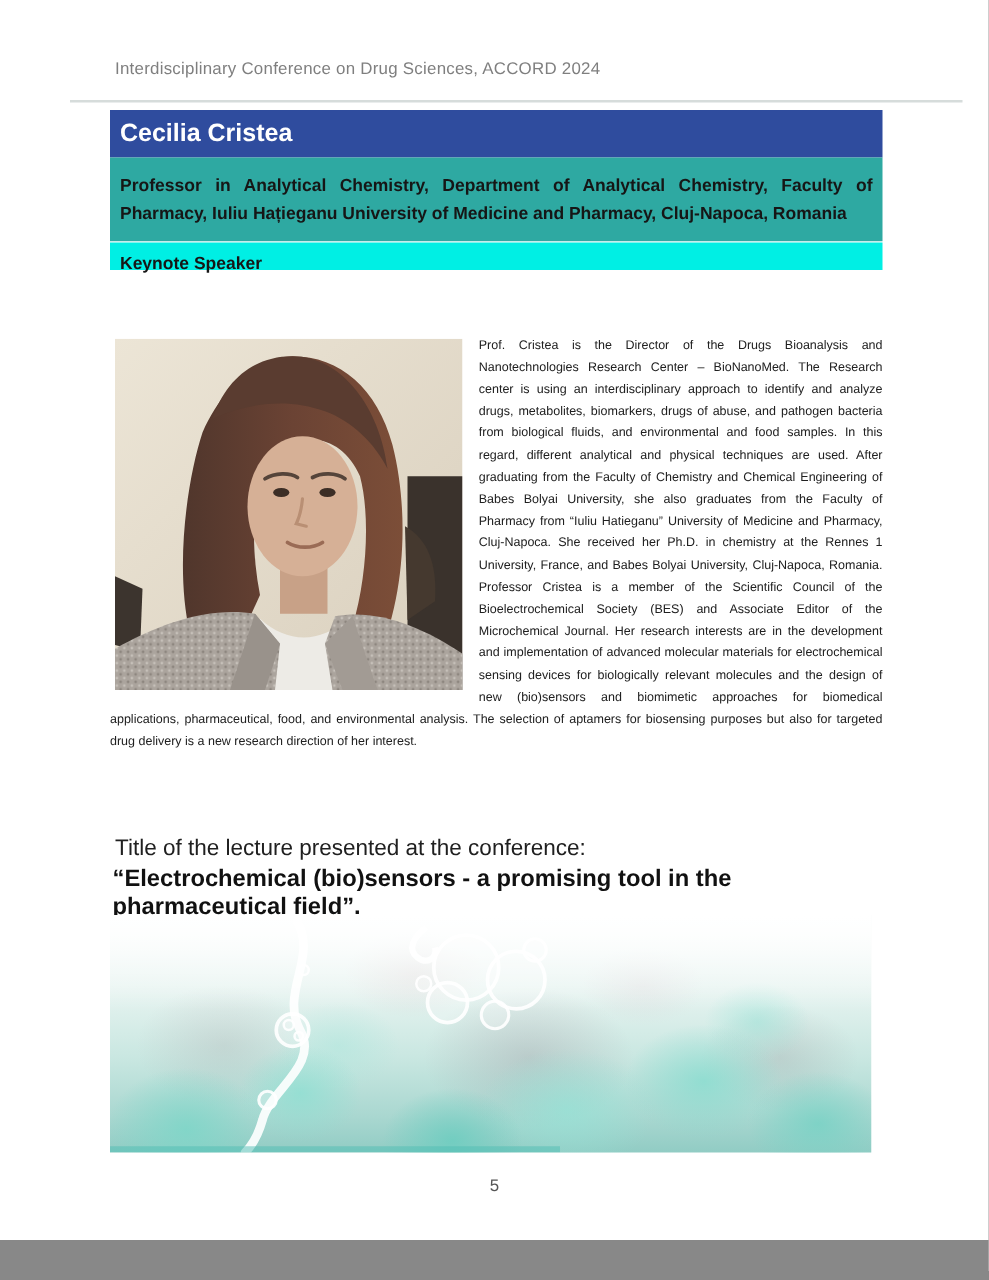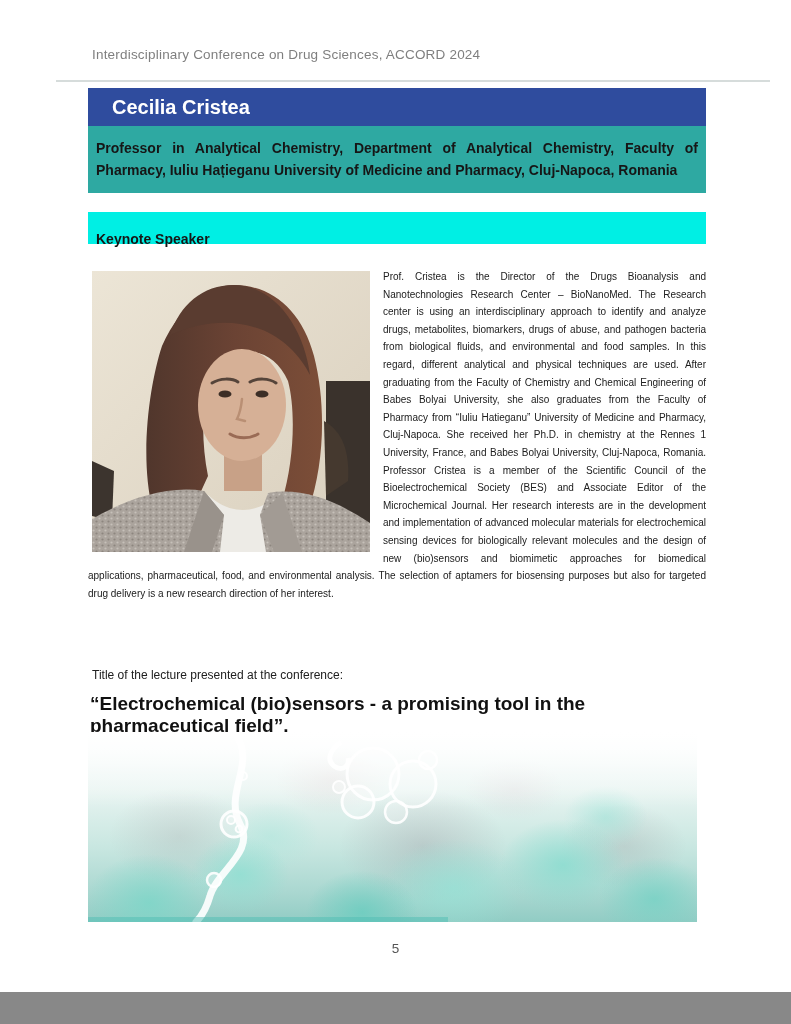--- a/index.html
+++ b/index.html
@@ -26,48 +26,48 @@
     color:var(--header-text);
   }
   .header-rule{
     position:absolute;left:56px;top:80px;width:714px;height:2px;
     background:var(--rule-color);
   }
   .banner-stack{position:absolute;left:88px;top:88px;width:618px;}
   .name-banner{
     background:var(--name-banner-bg);
     color:#ffffff;font-size:20px;font-weight:bold;
-    height:38px;line-height:38px;padding:0 24px;
+    height:38px;line-height:38px;padding:0 8px;
   }
   .affiliation-banner{
     background:var(--affiliation-banner-bg);
     color:#161616;font-size:14px;font-weight:bold;
     padding:11px 8px 12px 8px;
     text-align:justify;line-height:22px;
-    margin-bottom:19px;
+    margin-bottom:1px;
   }
   .role-banner{
     background:var(--role-banner-bg);
     color:#161616;font-size:14px;font-weight:bold;
-    height:22px;line-height:22px;padding:16px 8px;
+    height:22px;line-height:22px;padding:5px 8px;
   }
   .bio-block{
     position:absolute;left:88px;top:268px;width:618px;
     font-size:10px;line-height:17.6px;
     color:var(--body-text);
     text-align:justify;
   }
   .speaker-photo{
     float:left;width:278px;height:281px;
     margin:3px 13px 4px 4px;
     display:block;
   }
   .lecture-intro{
     position:absolute;left:92px;top:668px;
-    font-size:12px;color:var(--body-text);
+    font-size:18px;color:var(--body-text);
   }
   .lecture-title{
     position:absolute;left:90px;top:693px;width:616px;
     font-size:19px;font-weight:bold;color:#111111;
   }
   .footer-art{
     position:absolute;left:88px;top:732px;width:609px;height:190px;
     overflow:hidden;
     background-image:
       linear-gradient(180deg, rgba(255,255,255,1) 0%, rgba(255,255,255,.85) 8%, rgba(255,255,255,.45) 22%, rgba(255,255,255,0) 40%),

